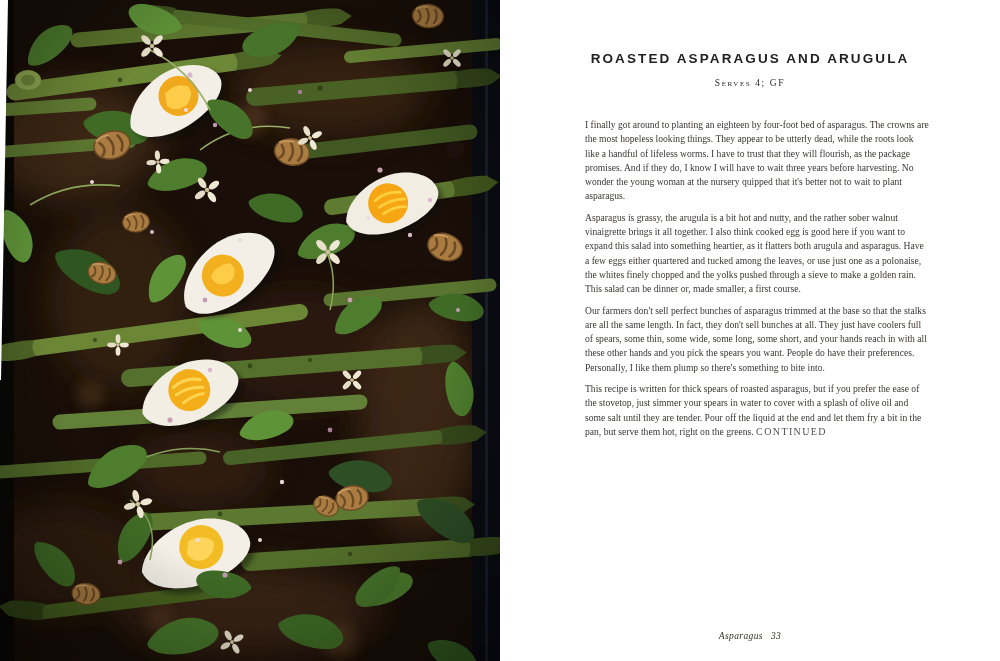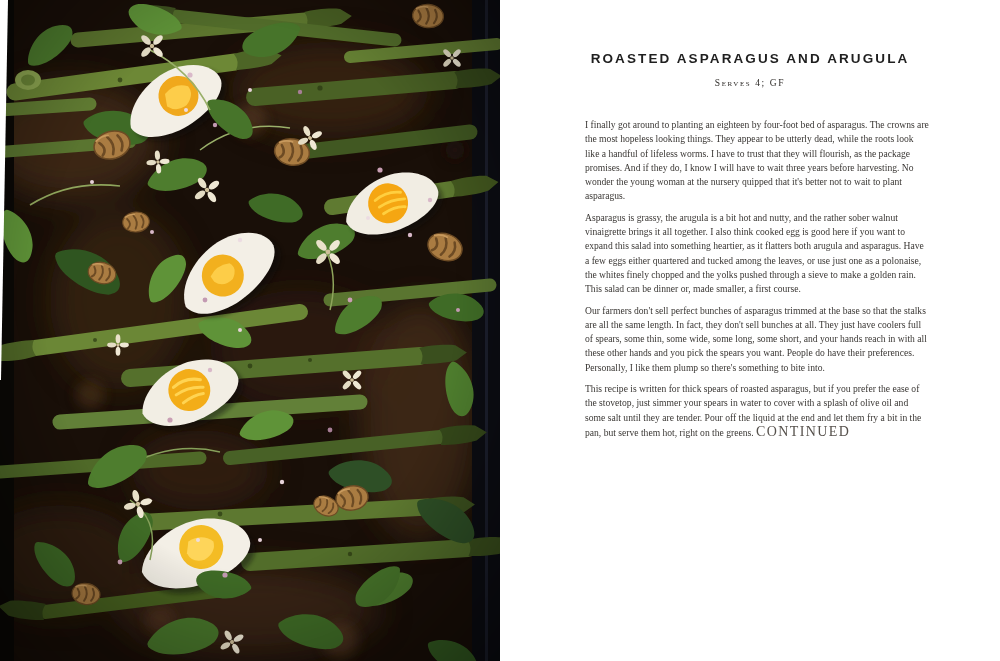--- a/index.html
+++ b/index.html
@@ -13,21 +13,21 @@
   .text-page{position:absolute;left:500px;top:0;width:500px;height:661px;background:#ffffff;
              font-family:"Liberation Serif",serif;color:#3a3734;}
   .recipe-title{margin:50px 26px 0;text-align:center;
                 font-family:"Liberation Sans",sans-serif;font-weight:700;
                 font-size:13.5px;letter-spacing:2.1px;line-height:17px;color:#1f1f1f;}
   .recipe-title span{display:block;}
   .serves-line{margin-top:11px;text-align:center;font-variant:small-caps;font-weight:400;
                font-size:9.5px;letter-spacing:1.6px;color:#2e2b28;}
   .body-copy{margin:30px 70px 0 85px;font-size:9.6px;line-height:14.3px;color:#3a3734;}
   .body-copy p{margin:0 0 7px 0;}
-  .continued{font-size:14px;letter-spacing:1.4px;color:#55504b;}
+  .continued{font-size:10px;letter-spacing:1.4px;color:#55504b;}
   .folio{position:absolute;left:0;right:0;bottom:20px;text-align:center;
          font-style:italic;font-size:9.5px;color:#33302c;letter-spacing:0.4px;}
   .folio .pagenum{margin-left:8px;}
 </style>
 </head>
 <body>
 
 <div class="spread">
 
   <div class="photo-page">
@@ -273,15 +273,18 @@
     <div class="serves-line">Serves 4; GF</div>
 
     <div class="body-copy">
       <p>I finally got around to planting an eighteen by four-foot bed of asparagus. The crowns are the most hopeless looking things. They appear to be utterly dead, while the roots look like a handful of lifeless worms. I have to trust that they will flourish, as the package promises. And if they do, I know I will have to wait three years before harvesting. No wonder the young woman at the nursery quipped that it's better not to wait to plant asparagus.</p>
       <p>Asparagus is grassy, the arugula is a bit hot and nutty, and the rather sober walnut vinaigrette brings it all together. I also think cooked egg is good here if you want to expand this salad into something heartier, as it flatters both arugula and asparagus. Have a few eggs either quartered and tucked among the leaves, or use just one as a polonaise, the whites finely chopped and the yolks pushed through a sieve to make a golden rain. This salad can be dinner or, made smaller, a first course.</p>
       <p>Our farmers don't sell perfect bunches of asparagus trimmed at the base so that the stalks are all the same length. In fact, they don't sell bunches at all. They just have coolers full of spears, some thin, some wide, some long, some short, and your hands reach in with all these other hands and you pick the spears you want. People do have their preferences. Personally, I like them plump so there's something to bite into.</p>
       <p><span>This recipe is written for thick spears of roasted asparagus, but if you prefer the ease of the stovetop, just simmer your spears in water to cover with a splash of olive oil and some salt until they are tender. Pour off the liquid at the end and let them fry a bit in the pan, but serve them hot, right on the greens.</span>
         <span class="continued">CONTINUED</span></p>
     </div>
 
+    <div class="folio">
+      <span class="chapter">Asparagus</span><span class="pagenum">33</span>
+    </div>
   </div>
 
 </div>
 
 </body></html>

